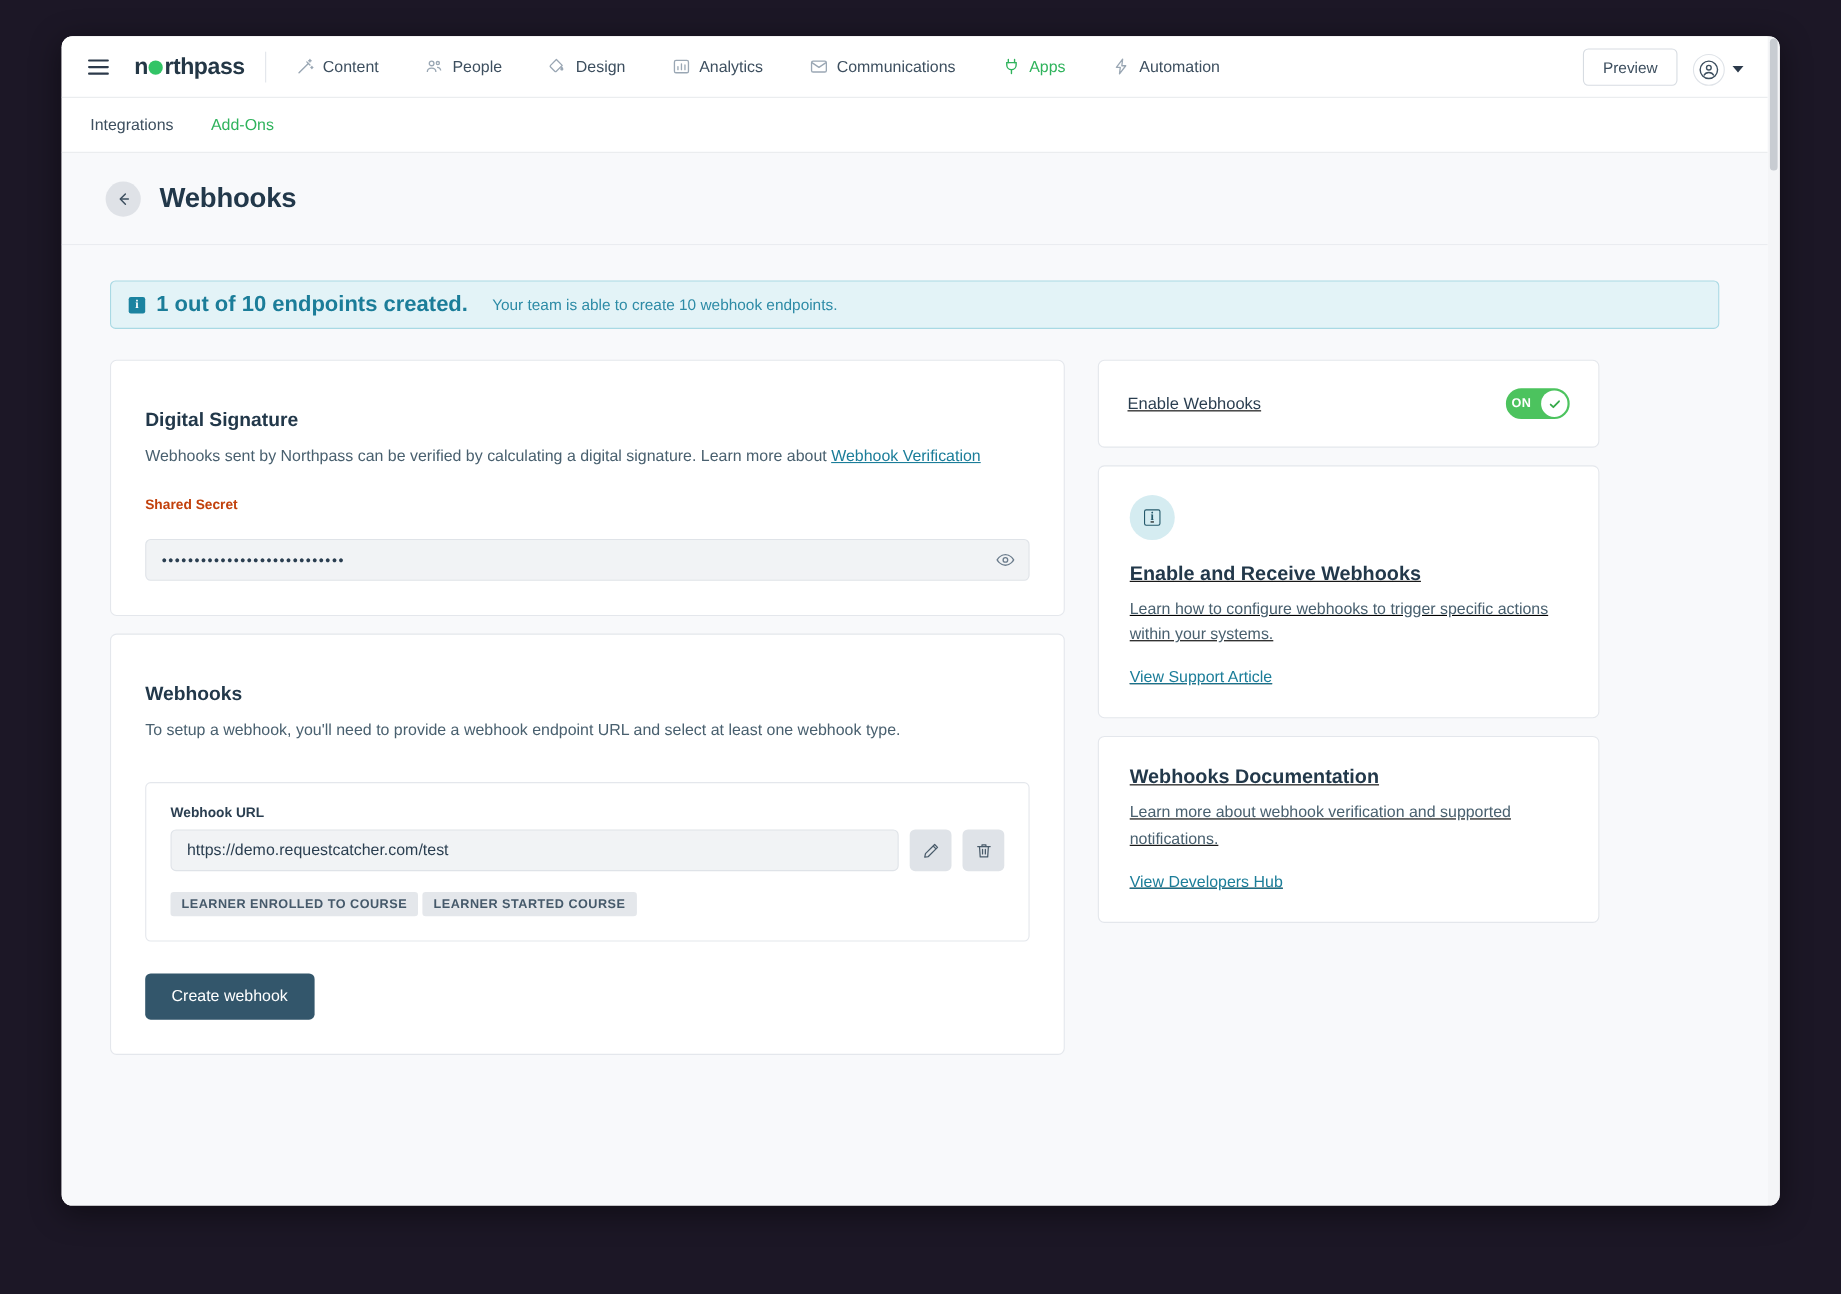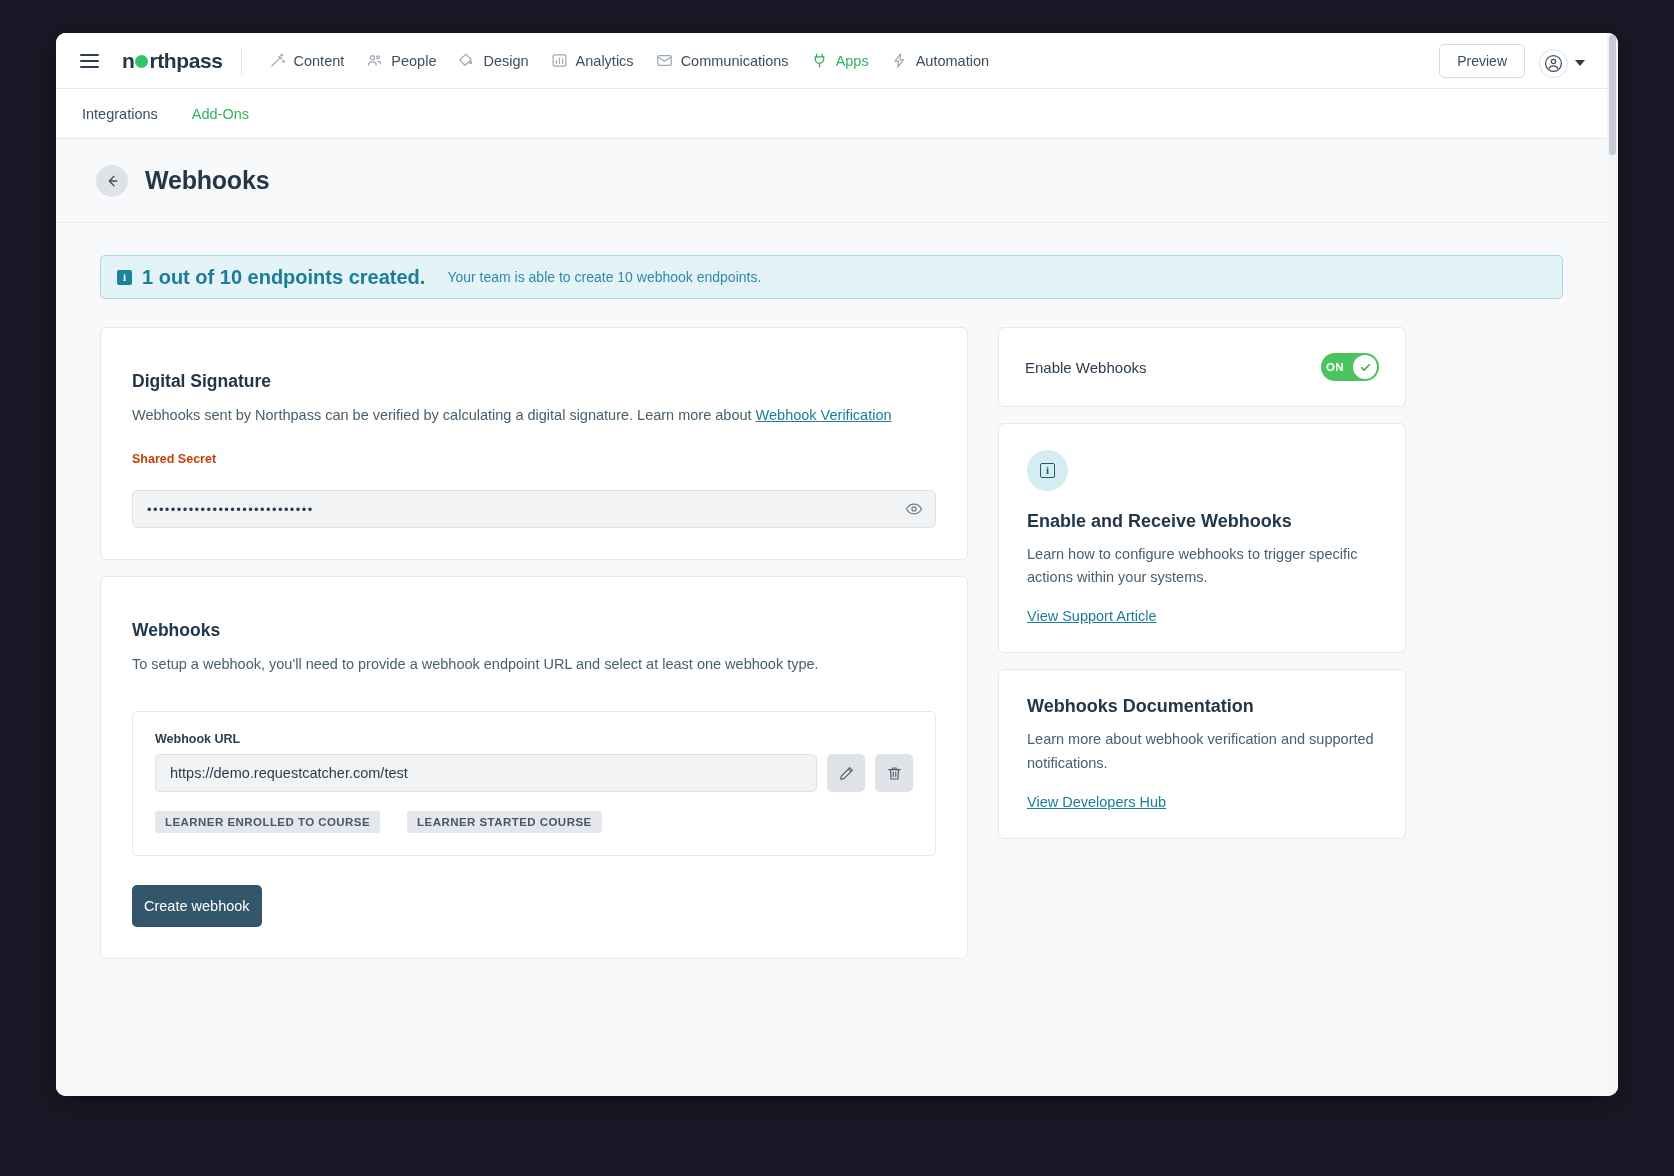--- a/index.html
+++ b/index.html
@@ -100,21 +100,21 @@
     position: relative;
     top: 1px;
   }
 
   .nav-sep {
     width: 1px; height: 28px;
     background: #e2e5ea;
     margin-right: 16px;
   }
 
-  .nav-items { display: flex; align-items: flex-end; gap: 0; }
+  .nav-items { display: flex; align-items: flex-end; gap: 20px; }
 
   .nav-item {
     display: flex; align-items: center; gap: 8px;
     padding: 8px 11px;
     font-size: 14.5px;
     color: #3d4f5f;
     cursor: pointer;
     border-radius: 5px;
     white-space: nowrap;
   }
@@ -211,21 +211,21 @@
   }
   .banner-strong { font-size: 20px; font-weight: bold; color: #1b7d99; }
   .banner-text { font-size: 14px; color: #2d8ba6; margin-left: 12px; }
 
   .columns {
     display: flex;
     gap: 30px;
     margin: 28px 16px 0 16px;
   }
   .col-left { width: 868px; }
-  .col-right { width: 408px; }
+  .col-right { width: 456px; text-decoration: underline; }
 
   .card {
     background: #fff;
     border: 1px solid #e4e7ec;
     border-radius: 6px;
   }
 
   .card-pad { padding: 28px 31px 31px 31px; }
 
   .card-title {
@@ -297,39 +297,39 @@
     color: #2a3e50;
     display: flex; align-items: center;
   }
   .icon-btn {
     width: 38px; height: 38px;
     background: #dfe3e8;
     border-radius: 5px;
     display: flex; align-items: center; justify-content: center;
     color: #4a5c6b; cursor: pointer;
   }
-  .tags { display: flex; gap: 27px; margin-top: 19px; }
+  .tags { display: flex; gap: 4px; margin-top: 19px; }
   .tag {
     background: #e4e7eb;
     border-radius: 3px;
     padding: 5px 10px;
     font-size: 11.5px;
     font-weight: bold;
     letter-spacing: 0.45px;
     color: #45596a;
   }
 
   .primary-btn {
     margin-top: 29px;
     display: inline-block;
     background: #33566b;
     color: #fff;
     font-size: 14.5px;
     border-radius: 5px;
-    padding: 13px 12px;
+    padding: 13px 24px;
     cursor: pointer;
     border: none;
     font-family: "Liberation Sans", sans-serif;
   }
 
   
   .toggle-card {
     display: flex; align-items: center; justify-content: space-between;
     padding: 25px 26px;
   }

